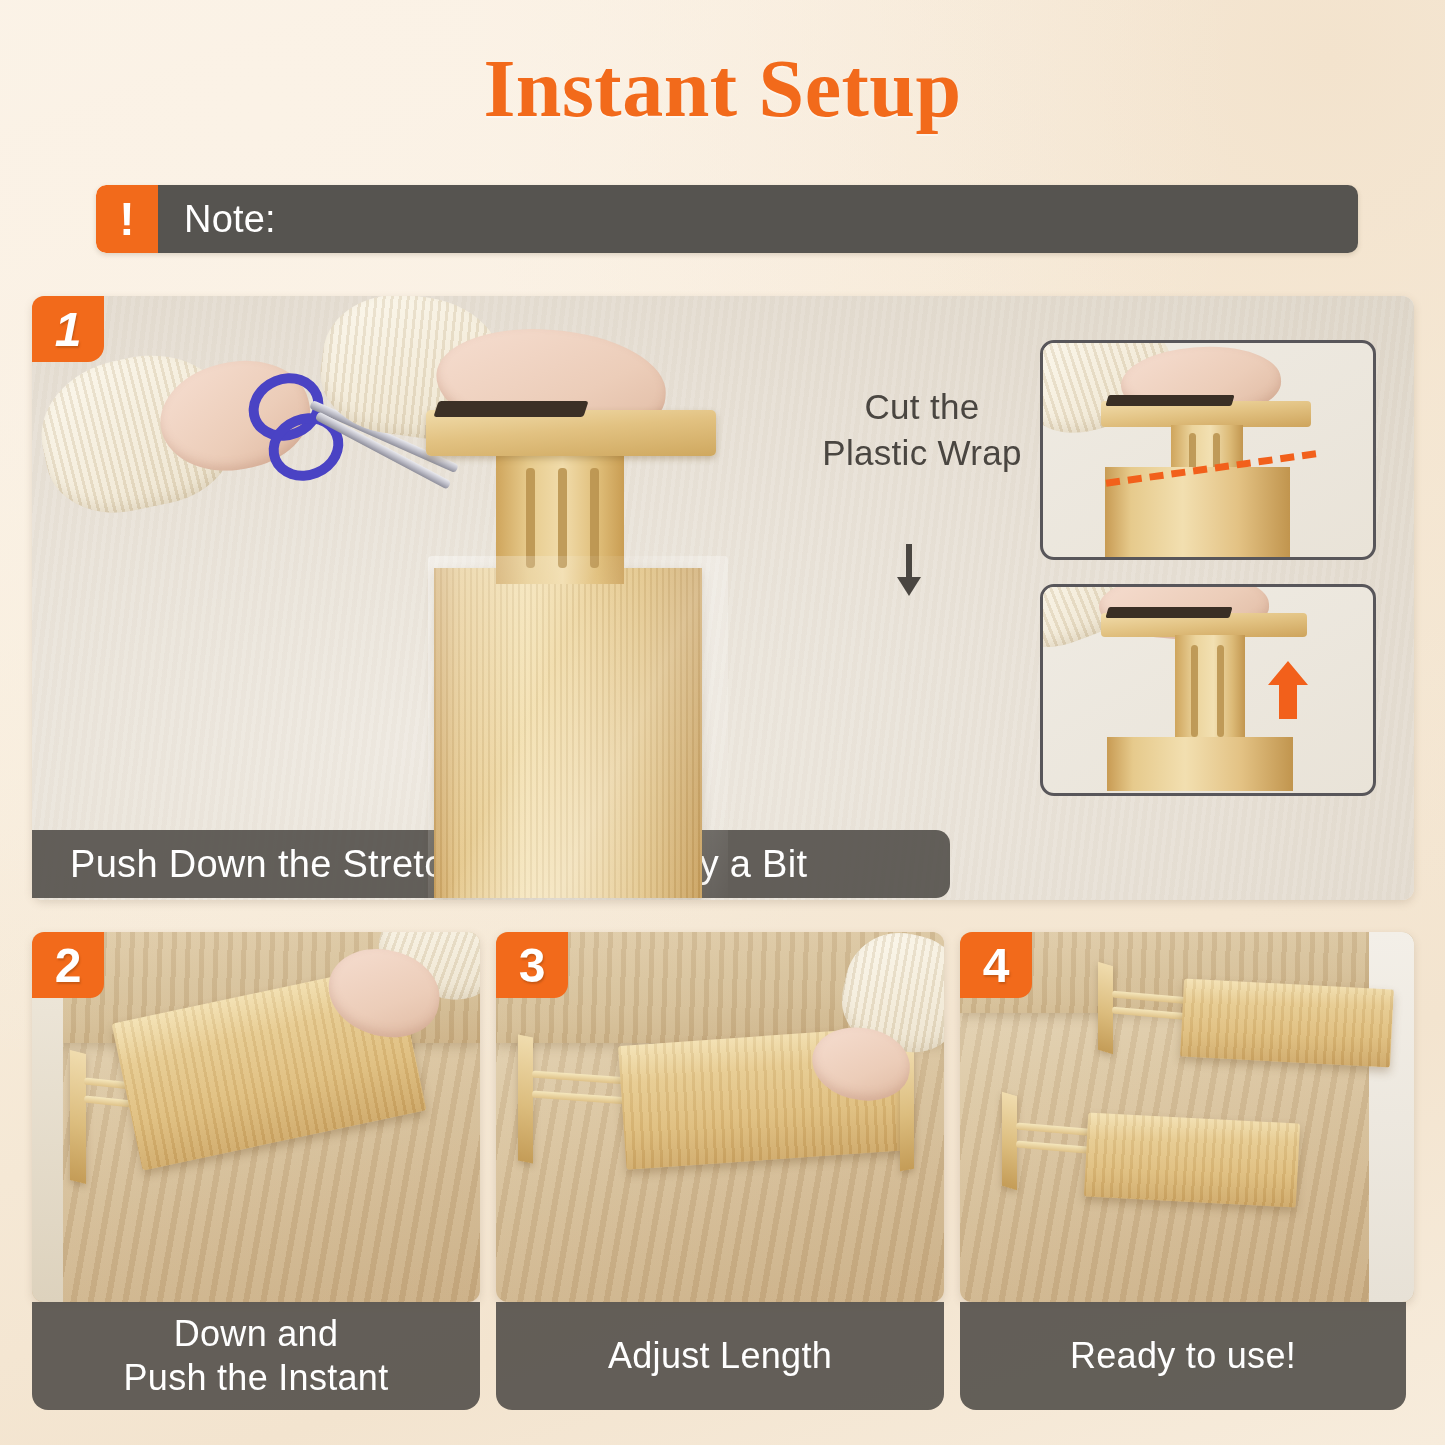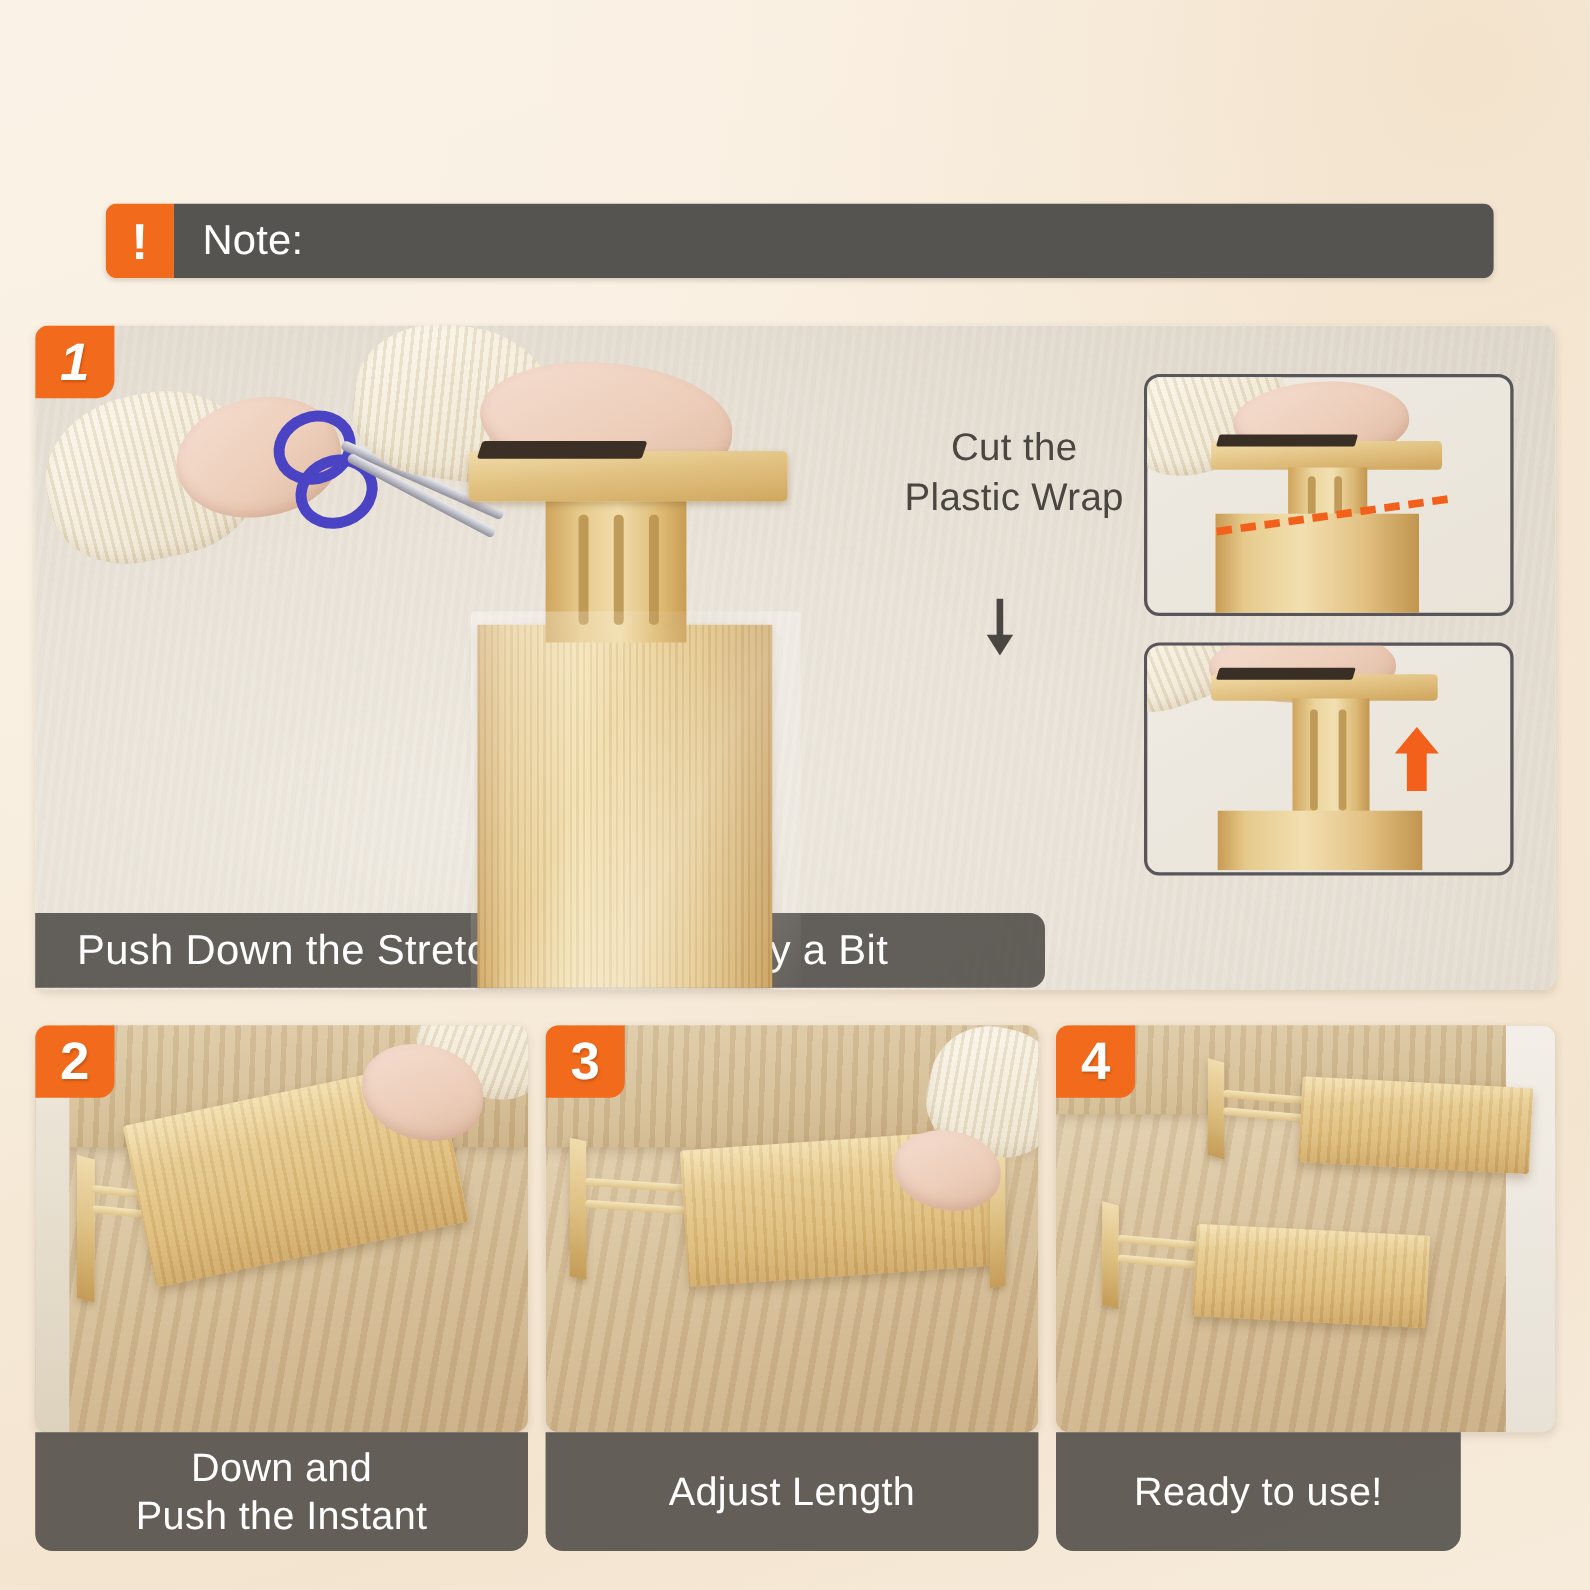--- a/index.html
+++ b/index.html
@@ -188,21 +188,21 @@
   .pbox2{left:32px;width:448px;}
   .pbox3{left:496px;width:448px;}
   .pbox4{left:960px;width:454px;}
   .cap-bottom{
     position:absolute;top:1302px;height:108px;
     font-size:36px;
     border-radius:0 0 16px 16px;
   }
   .cb2{left:32px;width:448px;}
   .cb3{left:496px;width:448px;}
-  .cb4{left:960px;width:368px;}
+  .cb4{left:960px;width:446px;}
   
   .drawer{
     position:absolute;inset:0;
     background:linear-gradient(168deg,#e8dcc6 0%,#e0cfb0 16%,#d9c4a0 40%,#cfb68f 70%,#c6a97f 100%);
   }
   .drawer:after{
     content:"";position:absolute;inset:0;
     background:repeating-linear-gradient(100deg, rgba(150,115,70,.10) 0 6px, rgba(255,242,216,.12) 6px 17px);
   }
   .drawer-back{
@@ -235,20 +235,21 @@
   .rail{
     position:absolute;height:7px;border-radius:3px;
     background:linear-gradient(180deg,#f5e7bd 0%,#dfc288 100%);
   }
 </style>
 </head>
 <body>
 
 <div class="page">
 
+  <div class="title">Instant Setup</div>
 
   <div class="note-banner">
     <div class="note-icon">
       <span>!</span>
     </div>
     <div class="note-text">
       <b>Note:</b>
     </div>
   </div>
 

